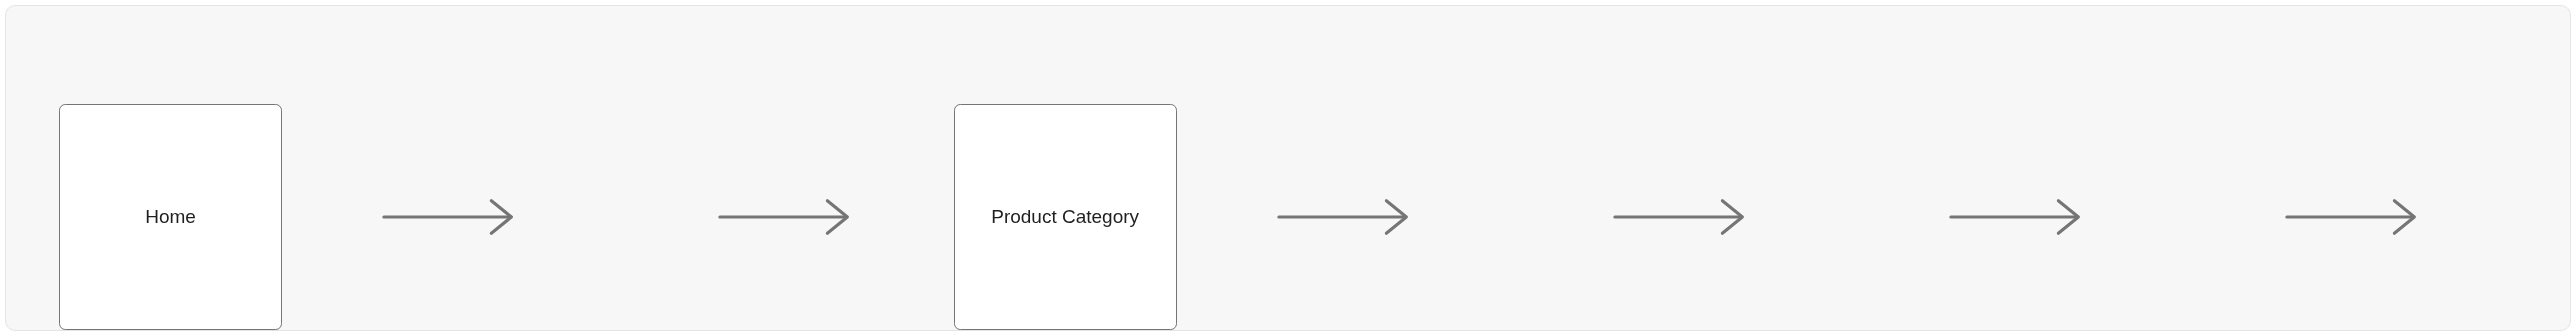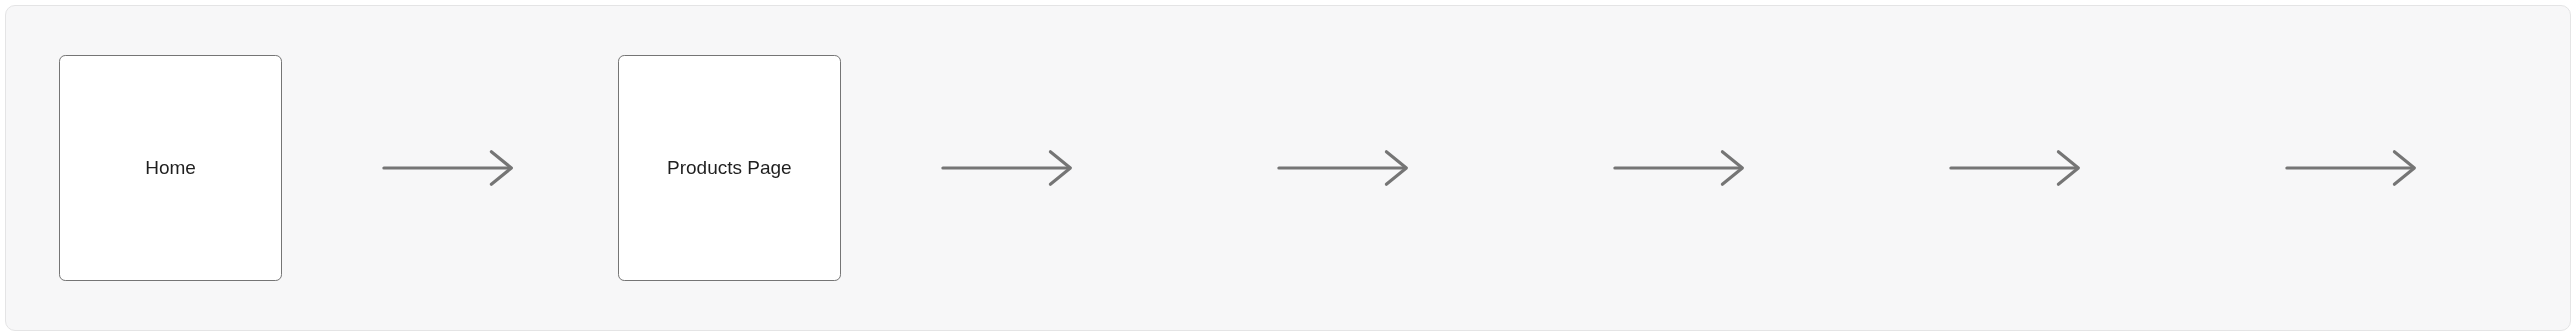--- a/index.html
+++ b/index.html
@@ -11,21 +11,21 @@
     font-family: "Liberation Sans", sans-serif;
   }
   .canvas {
     box-sizing: border-box;
     margin: 5px;
     height: 326px;
     background: #f7f7f8;
     border: 1.3px solid #e4e4e5;
     border-radius: 10px;
     display: flex;
-    align-items: center;
+    align-items: flex-end;
     padding: 0 50px 0 53px;
   }
   .node {
     box-sizing: border-box;
     flex: 0 0 223px;
     width: 223px;
     height: 226px;
     background: #ffffff;
     border: 1.9px solid #757575;
     border-radius: 6.3px;
@@ -70,31 +70,31 @@
     <span class="node-label">Home</span>
   </div>
 
   <div class="connector">
     <svg class="arrow" viewBox="0 0 218 64" xmlns="http://www.w3.org/2000/svg">
       <line x1="4" y1="32" x2="205" y2="32"></line>
       <polyline points="176,6 208,32 176,58"></polyline>
     </svg>
   </div>
 
-  <div class="node">
-    <span class="node-label">Products Page</span>
-  </div>
 
   <div class="connector">
     <svg class="arrow" viewBox="0 0 218 64" xmlns="http://www.w3.org/2000/svg">
       <line x1="4" y1="32" x2="205" y2="32"></line>
       <polyline points="176,6 208,32 176,58"></polyline>
     </svg>
   </div>
 
+  <div class="node">
+    <span class="node-label">Product Category</span>
+  </div>
 
   <div class="connector">
     <svg class="arrow" viewBox="0 0 218 64" xmlns="http://www.w3.org/2000/svg">
       <line x1="4" y1="32" x2="205" y2="32"></line>
       <polyline points="176,6 208,32 176,58"></polyline>
     </svg>
   </div>
 
 
   <div class="connector">

